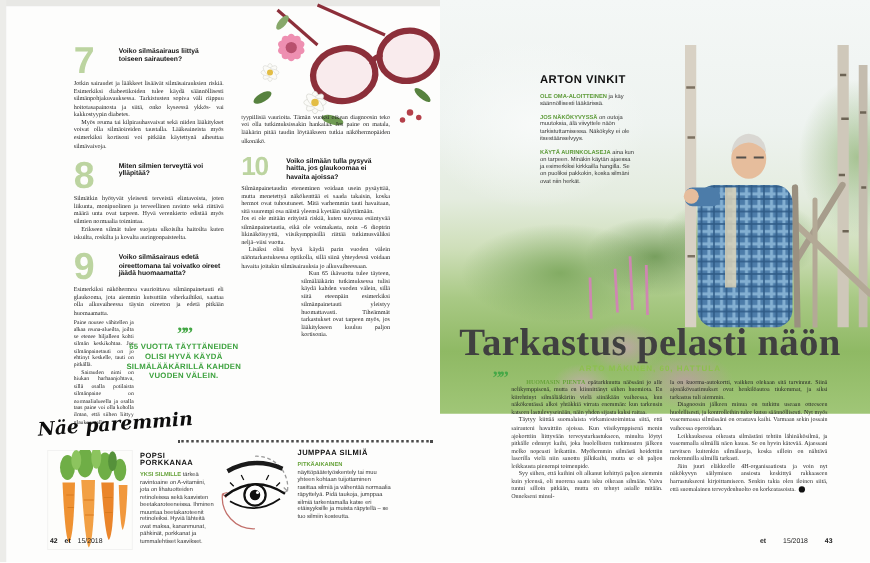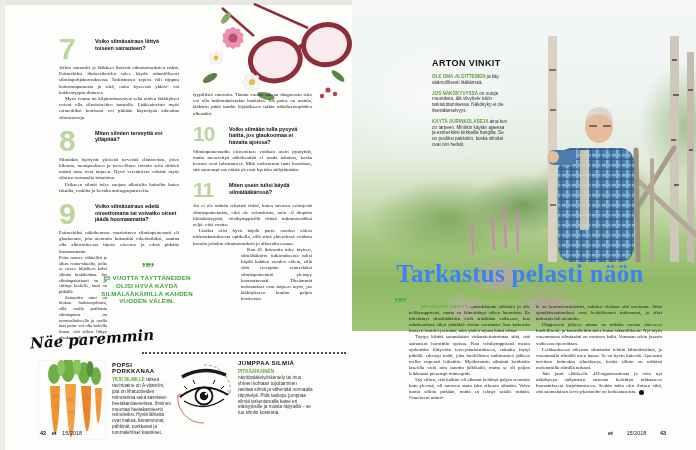--- a/index.html
+++ b/index.html
@@ -64,22 +64,22 @@
       radial-gradient(80px 45px at 50% 62%, rgba(85,133,59,.7), transparent 70%),
       radial-gradient(60px 80px at 97% 38%, rgba(123,165,91,.6), transparent 78%),
       linear-gradient(180deg,#f4f7f6 0%,#eef3f0 30%,#e4ecdf 48%,#cfdfba 60%,#a9c985 72%,#8fb964 85%,#a0c677 100%);
   }
   .tips { position:absolute; left:80px; top:58px; width:76px; }
   .tips-title { font-weight:bold; font-size:9px; letter-spacing:.4px; color:#101010; margin-bottom:6px; }
   .tip { font-size:4.6px; line-height:5.8px; color:#333; margin-bottom:5px; }
   .tip .lead-green { color:#5f9c3b; }
 
   .headline { position:absolute; left:358px; top:260px; width:324px; text-align:center;
-              font-family:"Liberation Serif", serif; font-weight:bold; font-size:25px;
-              line-height:28px; color:#3b82f6; letter-spacing:.3px; }
+              font-family:"Liberation Serif", serif; font-weight:bold; font-size:31px;
+              line-height:28px; color:#404040; letter-spacing:.3px; }
   .byline { position:absolute; left:358px; top:292px; width:324px; text-align:center;
             font-weight:bold; font-size:6.4px; letter-spacing:.8px; color:#8dc04e; }
   .art-quote { position:absolute; left:394px; top:297px;
                font-family:"Liberation Serif", serif; font-weight:bold; color:#46a847;
                font-size:15px; line-height:13px; letter-spacing:-2px; }
   .acol { position:absolute; top:304px; overflow:hidden; height:124px; }
   .acol1 { left:409px; width:121px; }
   .acol2 { left:536px; width:126px; }
   .acol .body-p { font-size:4.8px; line-height:6.1px; }
   .acol1 .first { text-indent:12px; }
@@ -166,24 +166,20 @@
 
   <div class="col col2">
     <p class="body-p">tyypillisiä vaurioita. Tämän vuoksi oikean diagnoosin teko voi olla tutkimuksissakin hankalaa. Jos paine on matala, lääkärin pitää taudin löytääkseen tutkia näköhermopäiden ulkonäkö.</p>
 
     <div class="qrow">
       <div class="qnum small">10</div>
       <h3 class="qtitle">Voiko silmään tulla pysyvä haitta, jos glaukoomaa ei havaita ajoissa?</h3>
     </div>
     <p class="body-p">Silmänpainetaudin eteneminen voidaan usein pysäyttää, mutta menetettyä näkökenttää ei saada takaisin, koska hermot ovat tuhoutuneet. Mitä varhemmin tauti havaitaan, sitä suurempi osa näistä yleensä kyetään säilyttämään.</p>
 
-    <div class="qrow">
-      <div class="qnum small">11</div>
-      <h3 class="qtitle">Miten usein tulisi käydä silmälääkärissä?</h3>
-    </div>
     <p class="body-p">Jos ei ole mitään erityistä riskiä, kuten suvussa esiintyvää silmänpainetautia, eikä ole voimakasta, noin –6 dioptrin likinäköisyyttä, viisikymppisillä riittää tutkimusväliksi neljä–viisi vuotta.</p>
     <p class="body-p ind">Lisäksi olisi hyvä käydä parin vuoden välein näöntarkastuksessa optikolla, sillä siinä yhteydessä voidaan havaita joitakin silmäsairauksia jo alkuvaiheessaan.</p>
     <p class="body-p narrow2 ind">Kun 65 ikävuotta tulee täyteen, silmälääkärin tutkimuksessa tulisi käydä kahden vuoden välein, sillä siitä eteenpäin esimerkiksi silmänpainetauti yleistyy huomattavasti. Tiheämmät tarkastukset ovat tarpeen myös, jos lääkitykseen kuuluu paljon kortisonia.</p>
   </div>
 
   <div class="pullquote">
     <div class="pq-marks">””</div>
     <div class="pq-text">65 VUOTTA TÄYTTÄNEIDEN OLISI HYVÄ KÄYDÄ SILMÄLÄÄKÄRILLÄ KAHDEN VUODEN VÄLEIN.</div>
   </div>
 

